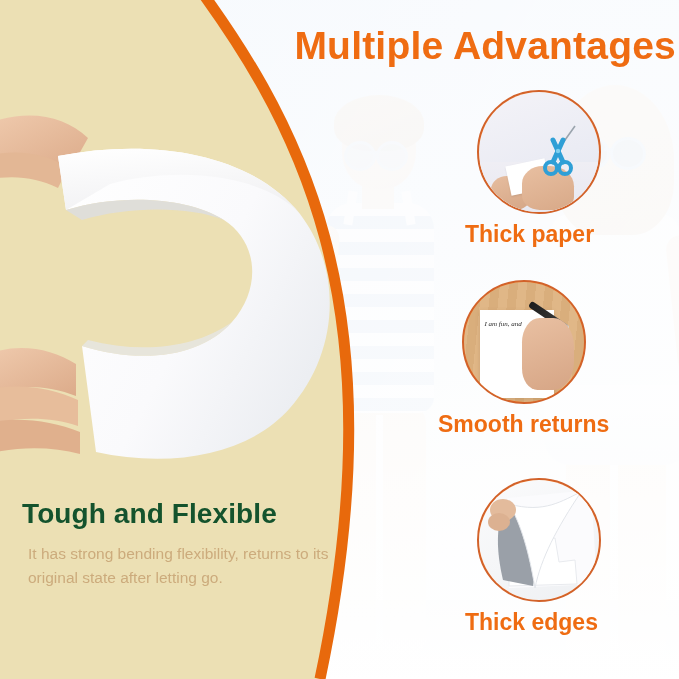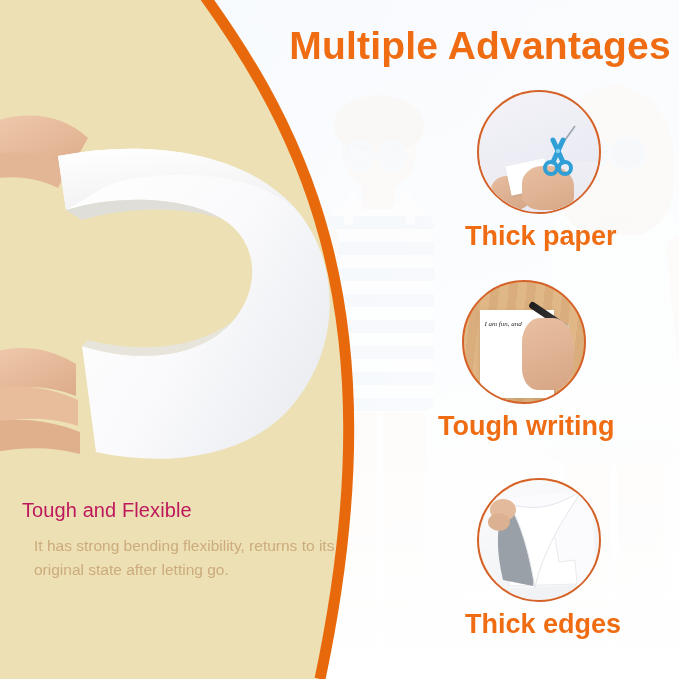--- a/index.html
+++ b/index.html
@@ -63,32 +63,32 @@
 
   
   .panel-svg{position:absolute;left:0;top:0;width:679px;height:679px;}
 
   
   .product{position:absolute;left:0;top:96px;width:352px;height:372px;overflow:hidden;}
   .sheet-svg{position:absolute;left:0;top:0;width:352px;height:372px;}
 
   
   .left-copy{position:absolute;left:22px;top:500px;width:330px;}
-  .h2{font-size:20px;font-weight:normal;color:#be185d;letter-spacing:.1px;margin:0 0 14px 0;line-height:1;}
-  .body{font-size:15.5px;line-height:1.52;color:#ccab7c;margin:12px;}
-
-  
-  .title{position:absolute;left:284px;top:26px;width:392px;text-align:center;
+  .h2{font-size:28px;font-weight:bold;color:#14532d;letter-spacing:.1px;margin:0 0 14px 0;line-height:1;}
+  .body{font-size:15.5px;line-height:1.52;color:#ccab7c;margin:6px;}
+
+  
+  .title{position:absolute;left:284px;top:26px;width:392px;text-align:right;
     font-size:39px;font-weight:bold;color:#ef6c12;line-height:1;letter-spacing:.2px;white-space:nowrap;}
 
   
   .badge{position:absolute;}
   .ring{position:relative;width:120px;height:120px;border-radius:50%;
     border:2px solid #d2622a;overflow:hidden;background:#f97316;}
-  .blabel{margin-top:9px;text-align:right;font-size:27px;font-weight:bold;color:#ef6c12;
+  .blabel{margin-top:9px;text-align:left;font-size:23px;font-weight:bold;color:#ef6c12;
     line-height:1;white-space:nowrap;}
 
   .b1{left:477px;top:90px;} .b1 .blabel{margin-left:-12px;}
   .b2{left:462px;top:280px;} .b2 .blabel{margin-left:-24px;}
   .b3{left:477px;top:478px;} .b3 .blabel{margin-left:-12px;}
 
   
   .p1-bg{position:absolute;inset:0;background:linear-gradient(160deg,#f4f3f8 0%,#ebecf4 55%,#e4e7f1 100%);}
   .p1-tablecloth{position:absolute;left:-10px;top:58%;right:-10px;bottom:0;
     background:linear-gradient(180deg,#efeef4,#e8e9f2);}
@@ -227,21 +227,21 @@
   </div>
 
   <div class="badge b2">
     <div class="ring">
       <div class="p2-wood"></div>
       <div class="p2-paper"></div>
       <div class="p2-ink">I am fun, and</div>
       <div class="p2-pen"></div>
       <div class="p2-hand"></div>
     </div>
-    <div class="blabel">Tough writing</div>
+    <div class="blabel">Smooth returns</div>
   </div>
 
   <div class="badge b3">
     <div class="ring">
       <div class="p3-bg"></div>
       <svg class="p3-svg" viewBox="0 0 120 120">
         <path d="M 28,18 L 112,10 L 118,104 L 30,108 Z" fill="#fbfbfd"></path>
         <path d="M 30,36 L 58,30 L 62,60 L 76,58 L 80,82 L 96,80 L 98,104 L 30,106 Z" fill="#ffffff" stroke="#e8eaee" stroke-width="1"></path>
         <path d="M 30,26 C 54,40 62,70 54,106 L 24,100 C 16,66 18,42 26,24 Z" fill="#9aa0a8"></path>
         <path d="M 30,24 C 66,34 84,20 102,12 C 78,48 62,78 56,108 C 50,72 42,44 30,24 Z" fill="#ffffff" stroke="#e2e5ea" stroke-width="1"></path>

